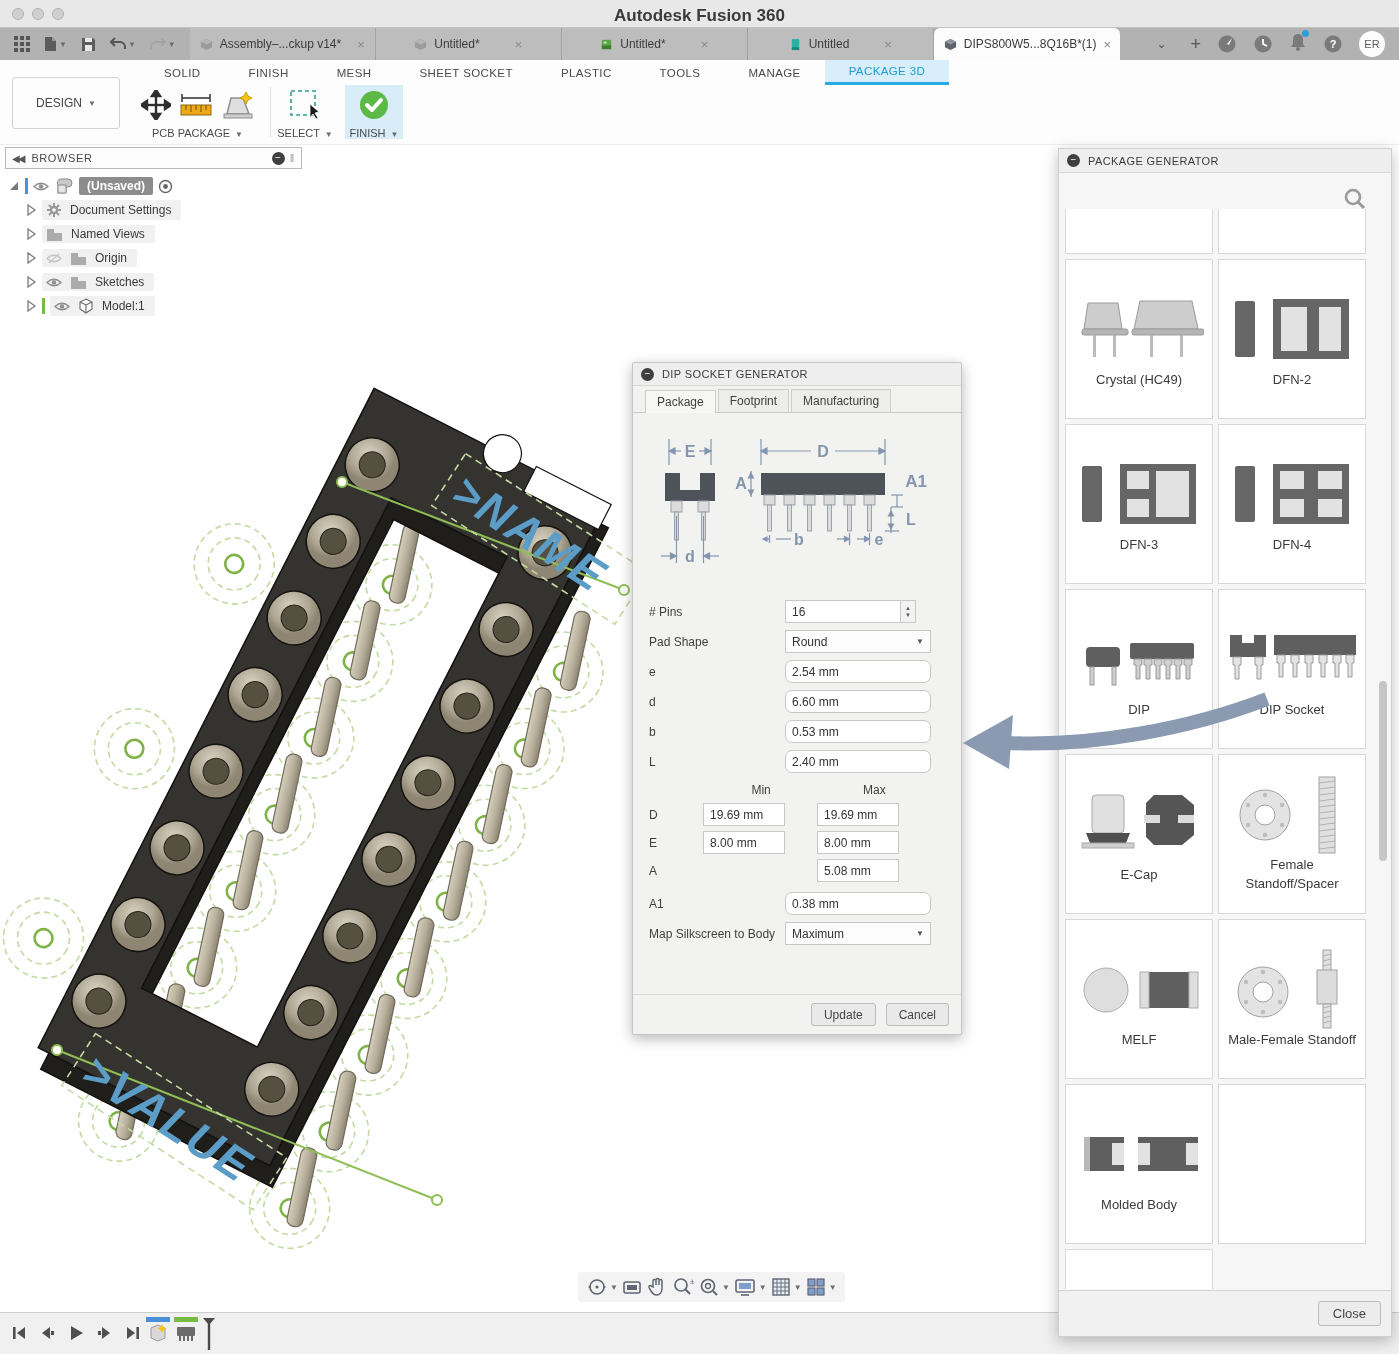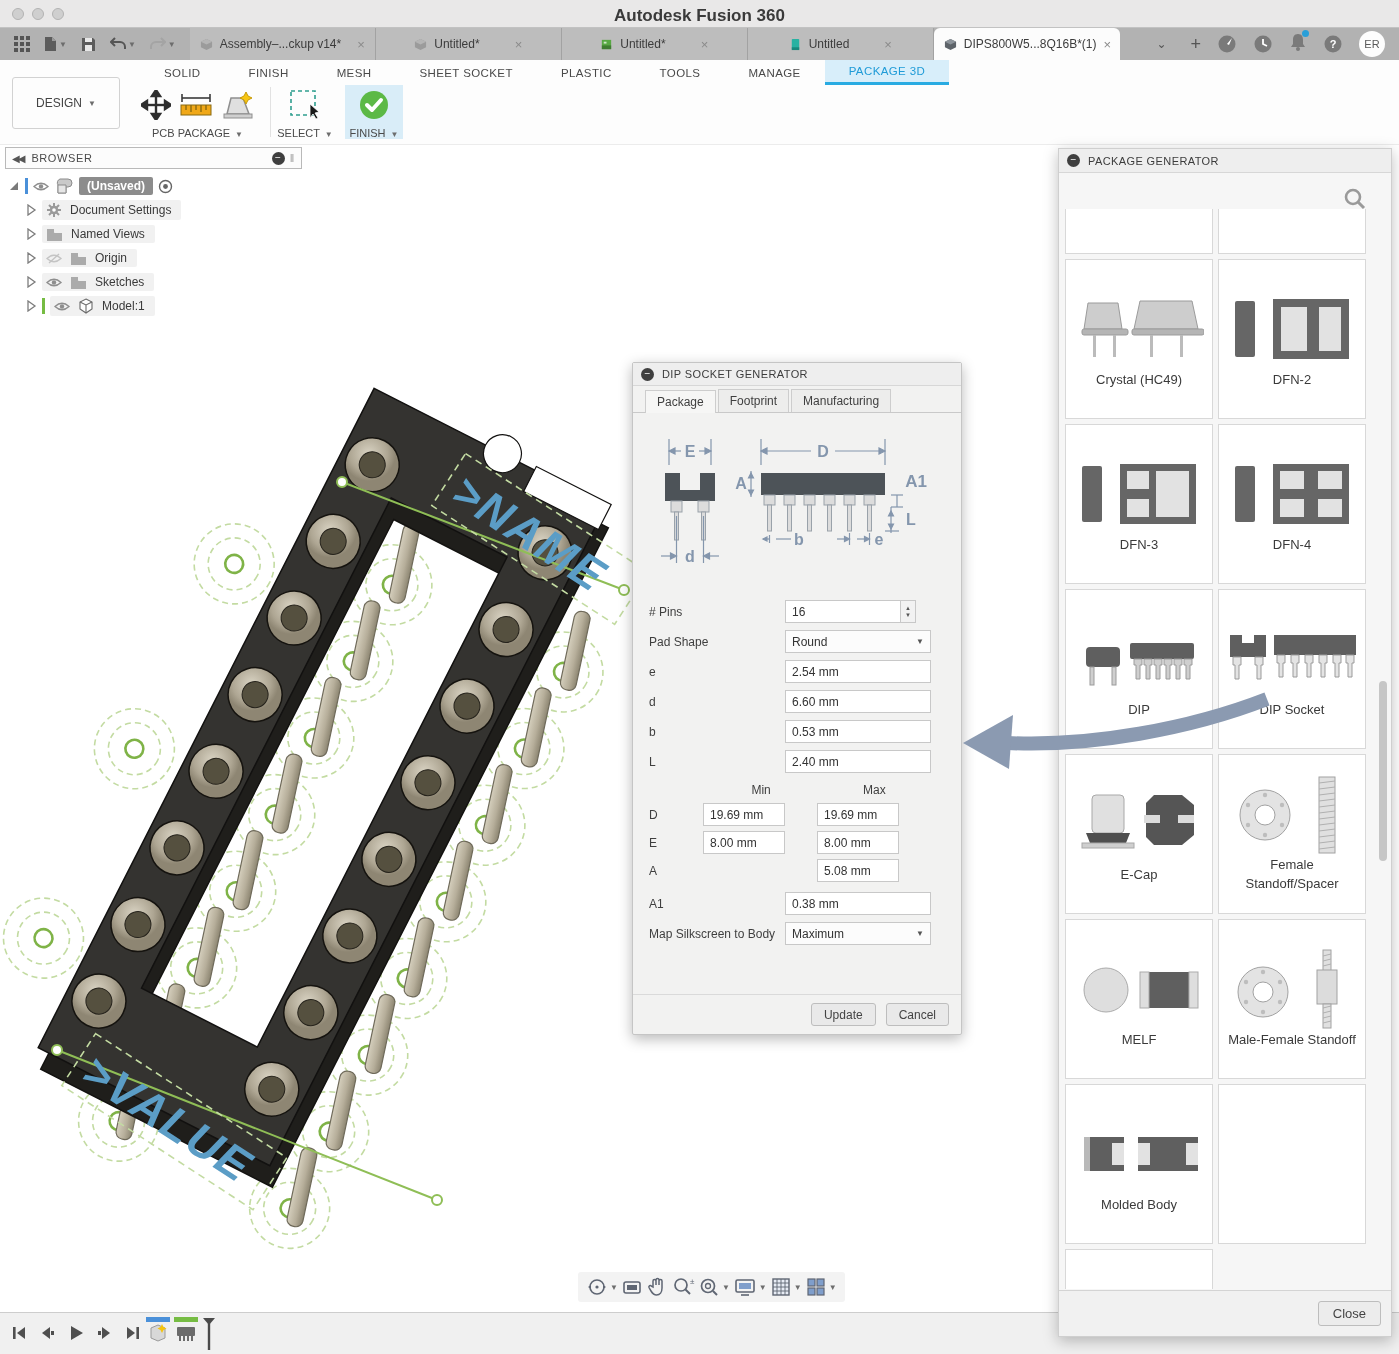--- a/index.html
+++ b/index.html
@@ -79,21 +79,21 @@
     font-size:10px; line-height:11px; text-align:center; flex:none; }
   .dlg-tabs { display:flex; padding:3px 8px 0 12px; border-bottom:1px solid #c9c9c9; height:27px; }
   .dlg-tab { padding:4px 11px; font-size:12px; color:#3f3f3f; border:1px solid #cdcdcd;
     border-bottom:none; background:#ededec; margin-right:2px; }
   .dlg-tab.active { background:#f6f6f5; position:relative; top:1px; }
   .frm { padding:10px 16px 0 16px; }
   .frow { display:flex; align-items:center; margin-bottom:7px; }
   .frow .flabel { width:136px; font-size:12px; color:#3f3f3f; flex:none; }
   .tin { height:23px; border:1px solid #c8c8c8; background:#fff; font-size:12px;
     color:#333; padding:0 6px; font-family:"Liberation Sans",sans-serif; }
-  .w146 { width:146px; }
+  .w146 { width:146px;border-radius:7px; }
   .stepper { width:15px; height:23px; border:1px solid #c8c8c8; border-left:none;
     background:#f2f2f2; display:flex; flex-direction:column; align-items:center;
     justify-content:center; font-size:6px; color:#555; line-height:7px; }
   .sel { width:146px; height:23px; border:1px solid #c8c8c8; background:#fcfcfc;
     display:flex; align-items:center; font-size:12px; color:#333; padding:0 6px; }
   .sel .sv { flex:1; }
   .sel .sc { font-size:8px; color:#555; }
   .mm-hdr { display:flex; font-size:12px; color:#3f3f3f; margin:10px 0 6px 0; }
   .mm-hdr span:first-child { width:70px; }
   .mm-hdr .mh { width:86px; text-align:center; margin-right:28px; }

